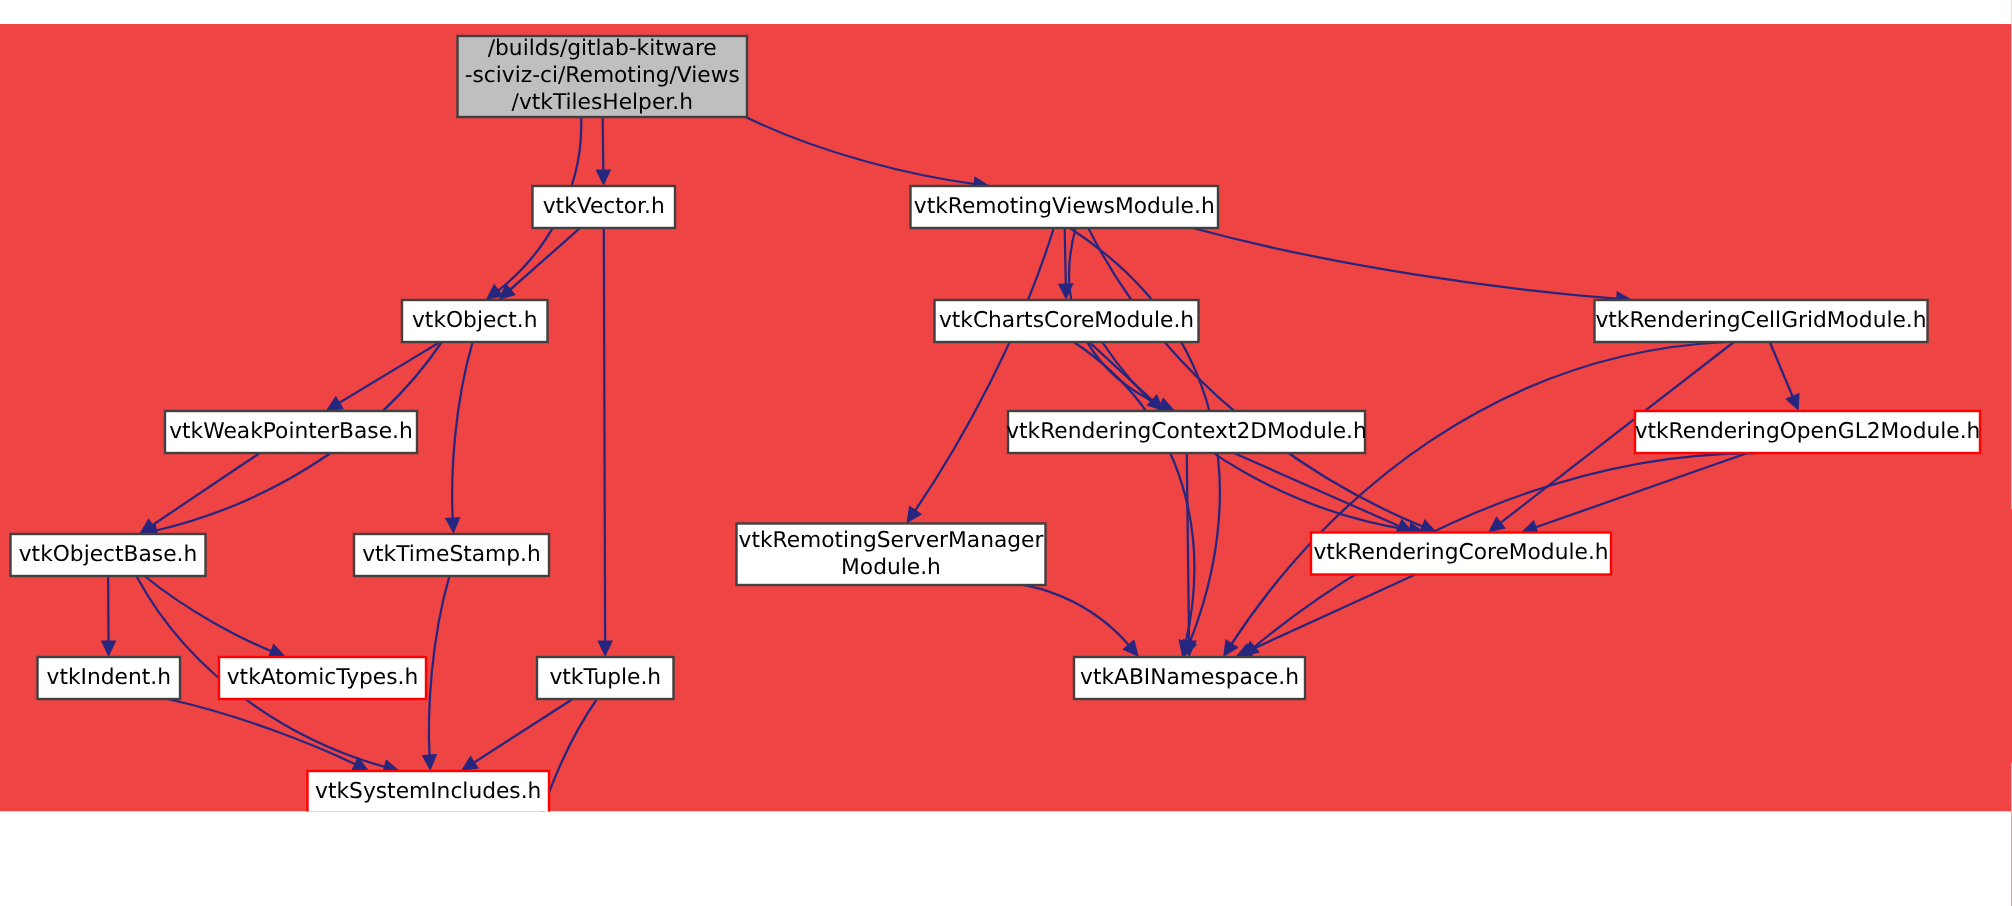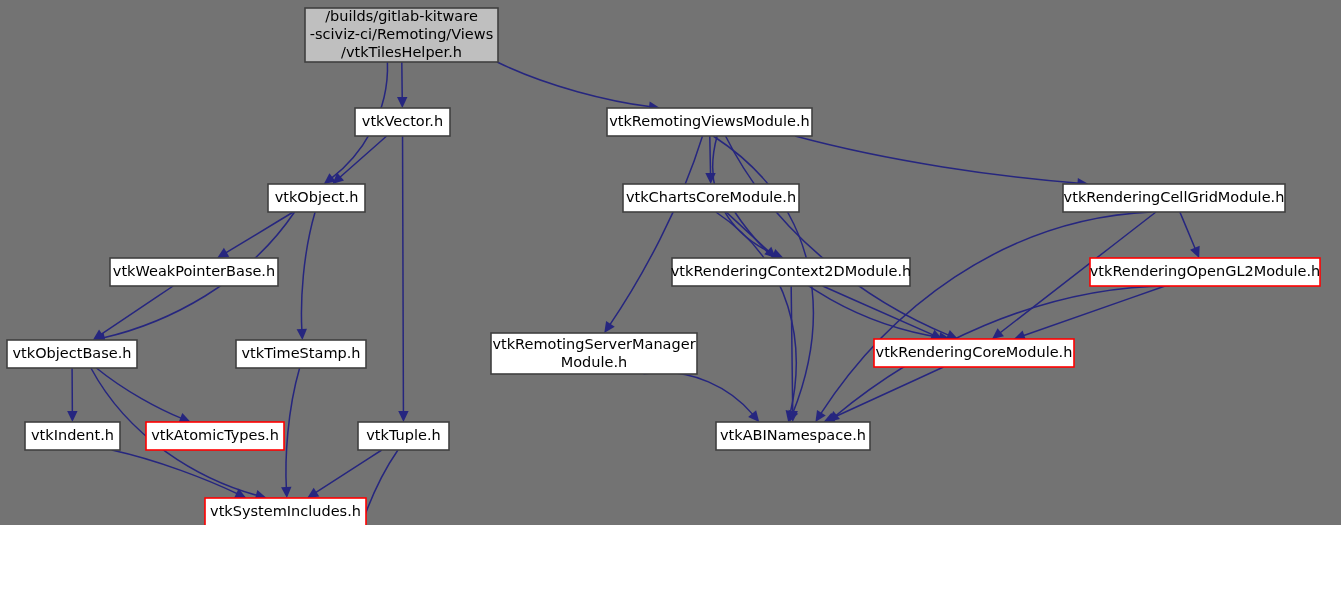--- a/index.html
+++ b/index.html
@@ -4,22 +4,23 @@
 <style>
   html, body {
     margin: 0;
     padding: 0;
     background: #ffffff;
   }
   #graph-root {
     position: relative;
     width: 1341px;
     height: 525px;
-    background: #737373;
+    background: #ef4444;
     font-family: "DejaVu Sans", "Liberation Sans", sans-serif;
+    margin-top: 16px;
   }
   svg#dep-graph {
     display: block;
     width: 1341px;
     height: 604px;
   }
   .node-box {
     fill: #ffffff;
     stroke: #404040;
     stroke-width: 1.6;

